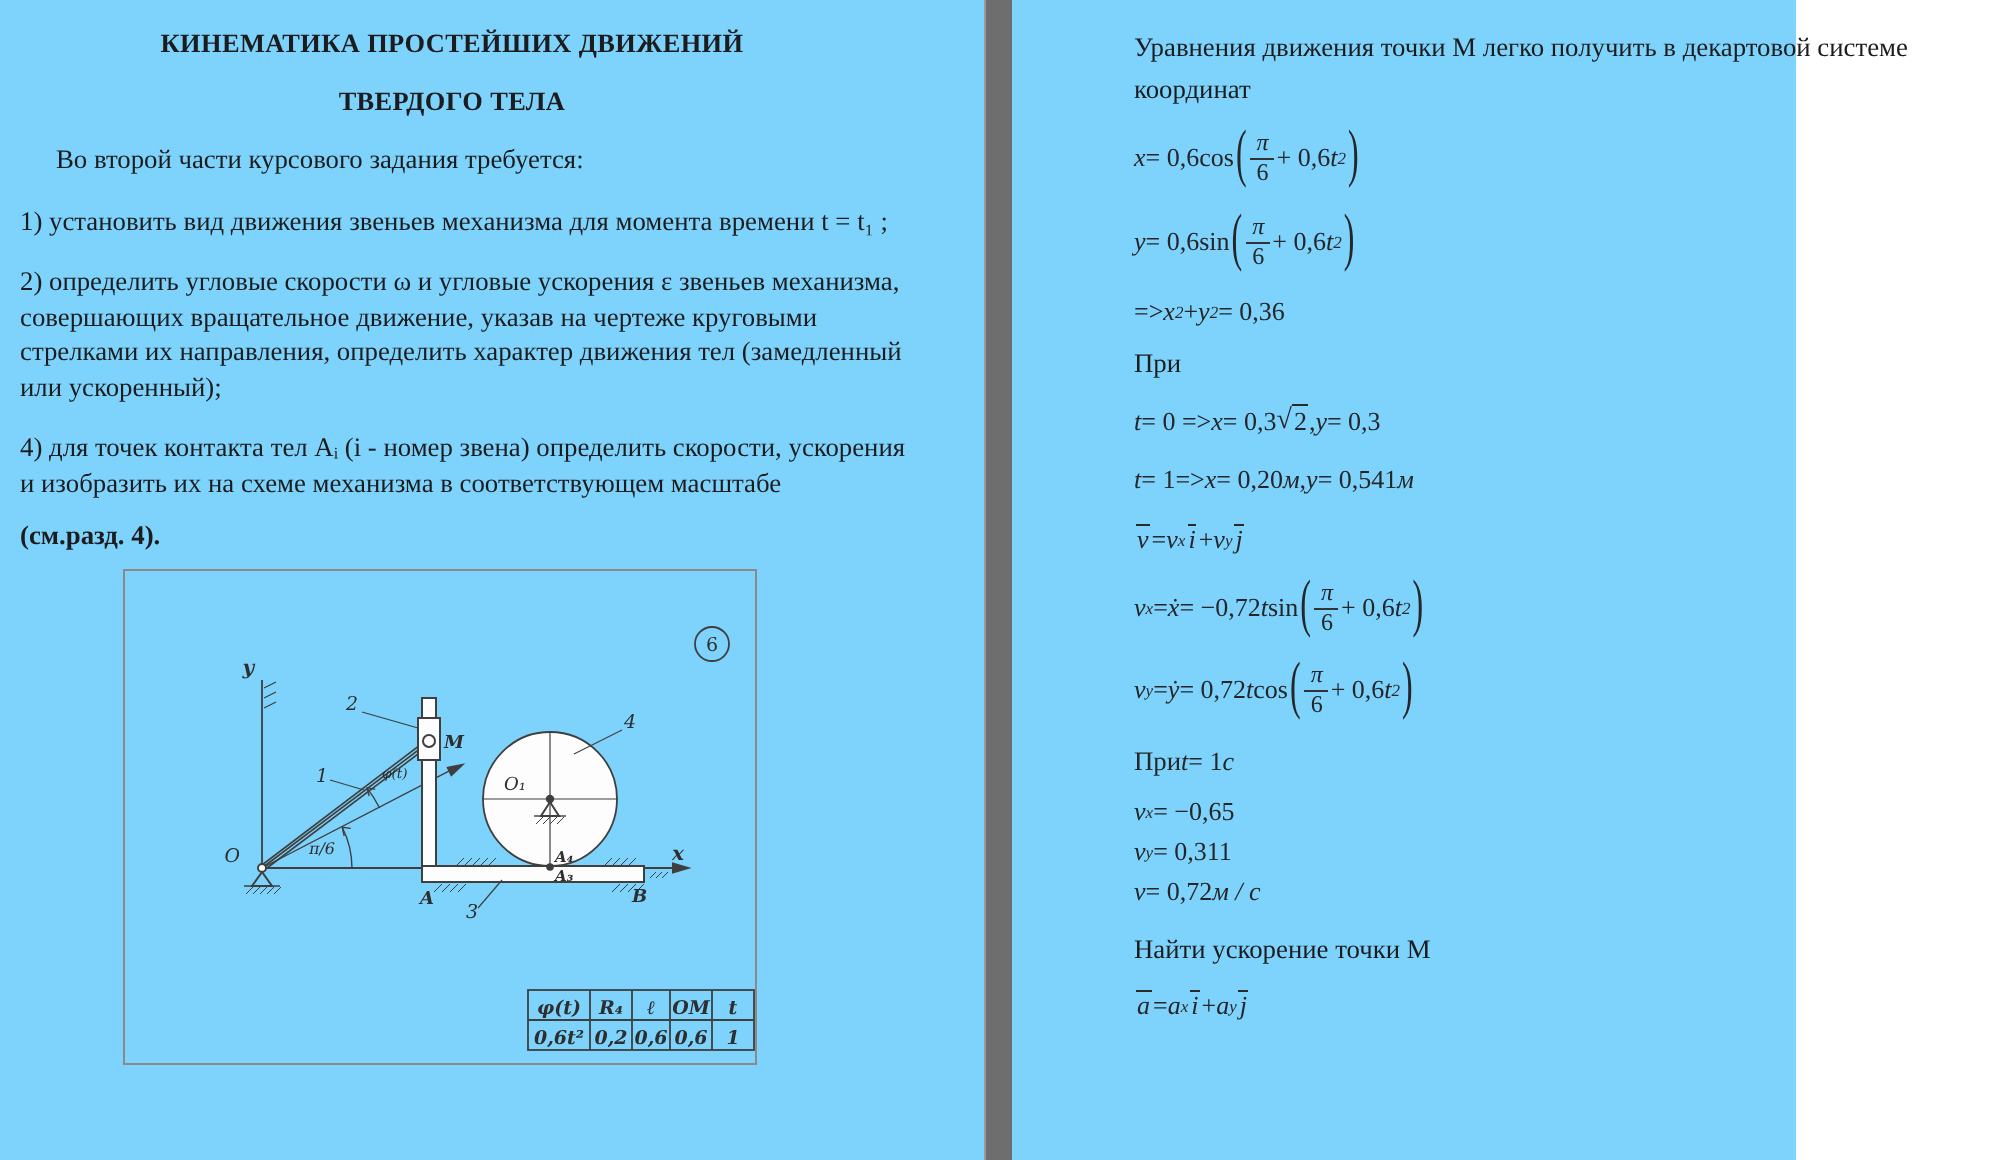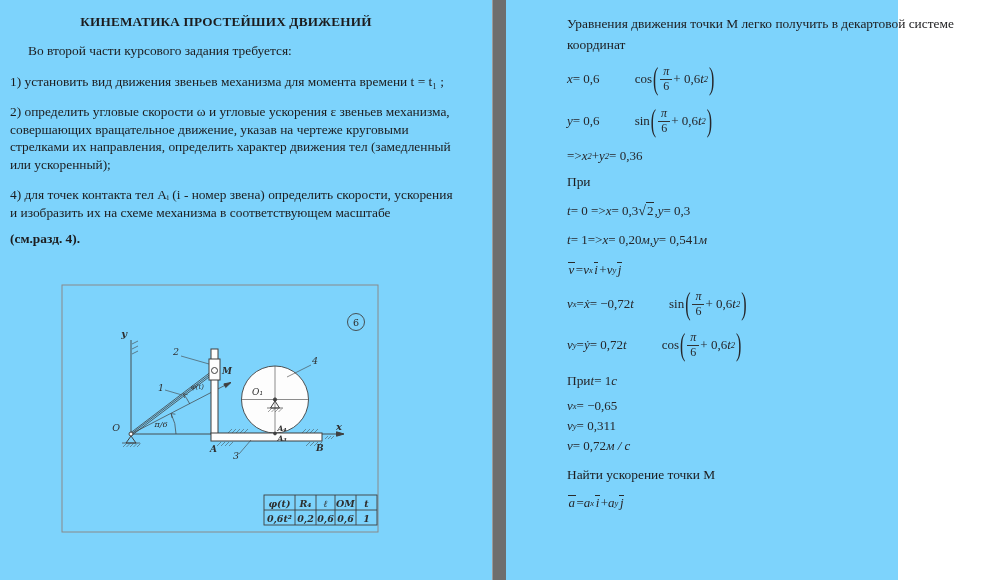--- a/index.html
+++ b/index.html
@@ -22,40 +22,41 @@
 
   
   #diagram{position:absolute;left:60px;top:283px;}
   text{font-family:"DejaVu Serif",serif;}
 
   
   .rcontent{padding:13px 0 0 61px;width:420px;}
   .rintro{font-size:13.4px;line-height:21px;margin:0;}
   .eqline{display:flex;align-items:center;font-size:13px;color:#26262a;margin:0;}
   .v{font-style:italic;}
-  .fn{font-style:normal;padding-left:35px;}
+  .fn{font-style:normal;}
   .frac{display:inline-flex;flex-direction:column;align-items:center;line-height:1.1;
         font-size:12px;margin:0 1px;font-style:italic;}
   .frac .den{border-top:1px solid #333;padding:0 3px;font-style:normal;}
   .bigp{display:inline-block;transform:scaleY(2.0);font-size:16px;vertical-align:middle;
         padding:0 1px;font-weight:300;}
   .tallline{height:38px;}
   sup{font-size:8.5px;font-style:italic;}
   sub{font-size:8.5px;font-style:italic;}
   .bar{position:relative;display:inline-block;padding:0 1.5px;font-style:italic;}
   .bar::after{content:"";position:absolute;left:1px;right:1px;top:-.5px;border-top:1px solid #2a2a2a;}
   .sqrtg{font-style:normal;font-size:14px;}
   .radx{border-top:1px solid #2a2a2a;padding:0 1px;}
   .word{font-size:13.4px;}
 </style>
 </head>
 <body>
 
 <div class="page" id="left-page">
   <div class="title" id="title1">КИНЕМАТИКА ПРОСТЕЙШИХ ДВИЖЕНИЙ</div>
+  <div class="title" id="title2">ТВЕРДОГО ТЕЛА</div>
   <p class="para" id="intro">Во второй части курсового задания требуется:</p>
   <p class="para item">1) установить вид движения звеньев механизма для момента времени t = t₁ ;</p>
   <p class="para item">2) определить угловые скорости ω и угловые ускорения ε звеньев механизма, совершающих вращательное движение, указав на чертеже круговыми стрелками их направления, определить характер движения тел (замедленный или ускоренный);</p>
   <p class="para item">4) для точек контакта тел Аᵢ (i - номер звена) определить скорости, ускорения и изобразить их на схеме механизма в соответствующем масштабе</p>
   <p class="para" id="note">(см.разд. 4).</p>
 
   <svg id="diagram" width="320" height="250" viewBox="0 0 320 250">
     <g stroke="#3f3f3f" fill="none" stroke-width="1">
       <rect x="2" y="2" width="316" height="247" stroke="#8a8a8a"></rect>
 

